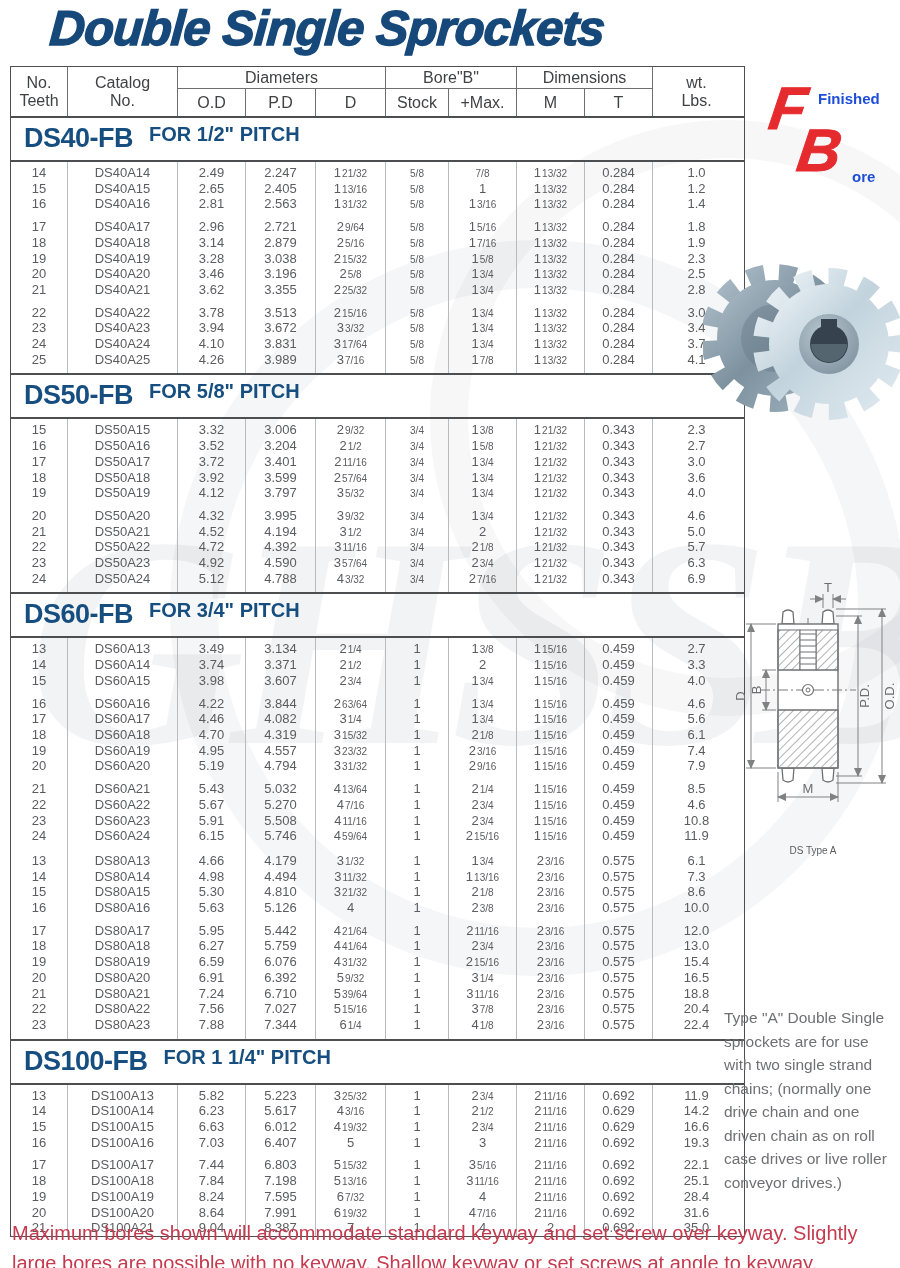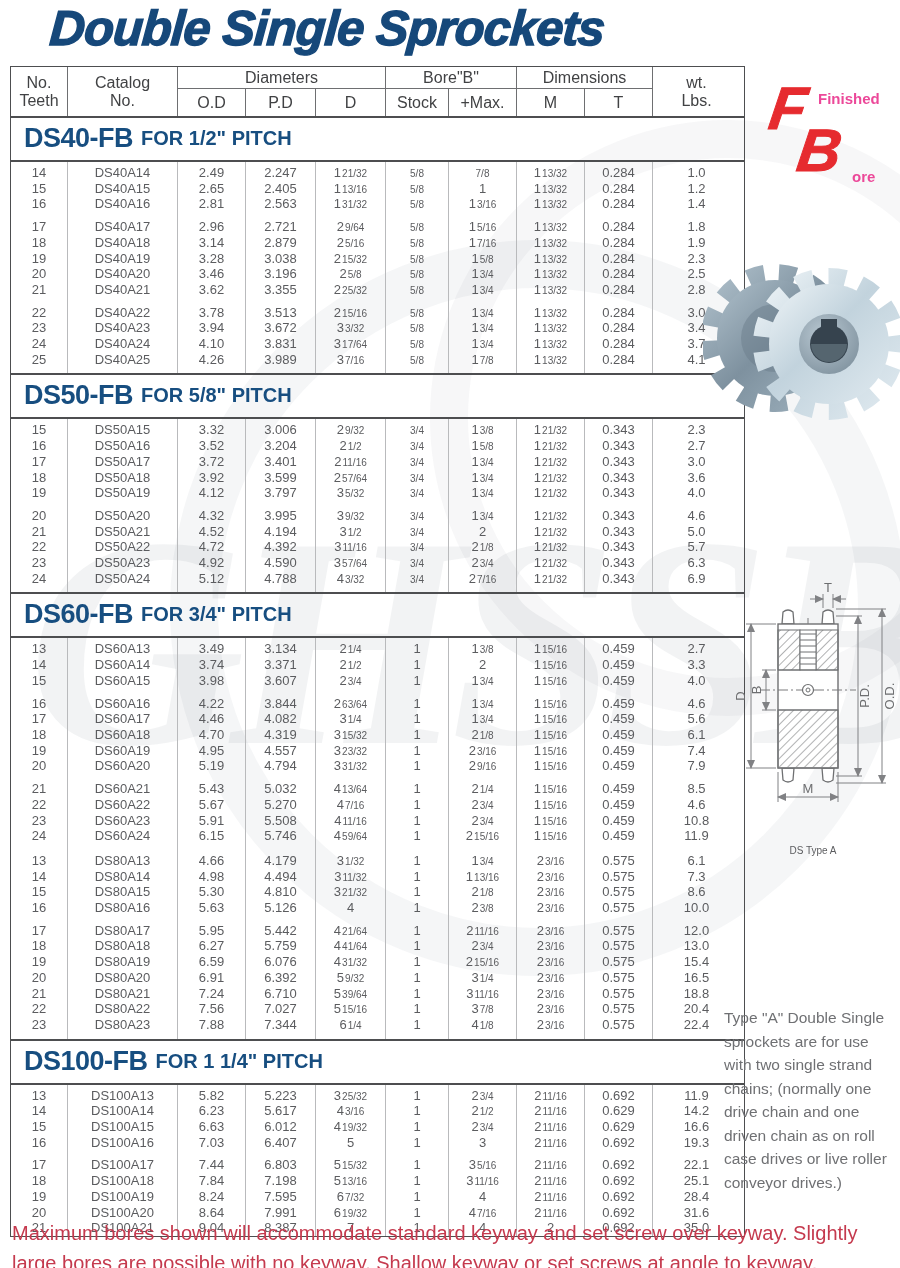--- a/index.html
+++ b/index.html
@@ -25,30 +25,30 @@
   .fr{font-size:10px;}
   .wh{font-size:13px;}
   .wh + .fr{margin-left:1px;}
   .sp{height:7px;} .pt{height:4px;} .pb{height:5px;}
 
   .thead{display:grid;grid-template-columns:57px 110px 68px 70px 70px 63px 68px 68px 68px 87px;grid-template-rows:22px 27px;}
   .hcell{display:flex;align-items:center;justify-content:center;color:#414244;font-size:16px;border-right:1px solid #6e6f71;white-space:pre-line;text-align:center;line-height:1.1;}
   .hgrp{border-bottom:1px solid #6e6f71;}
   .hnr{border-right:none;}
 
-  .band{display:flex;align-items:center;gap:8px;padding:5px 0 6px 13px;border-top:2px solid #4d4e50;border-bottom:2px solid #4d4e50;}
+  .band{display:flex;align-items:flex-start;gap:16px;padding:5px 0 6px 13px;border-top:2px solid #4d4e50;border-bottom:2px solid #4d4e50;}
   .band-title{font-size:27px;font-weight:bold;color:#174e80;letter-spacing:-0.5px;}
   .band-pitch{font-size:20px;font-weight:bold;color:#174e80;}
 
   
   .fblogo{left:768px;top:80px;width:132px;height:112px;}
   .fblogo .bigF,.fblogo .bigB{position:absolute;font-size:60px;font-weight:bold;font-style:italic;color:#e62b2f;-webkit-text-stroke:1px #e62b2f;transform:skewX(-8deg);}
   .fblogo .bigF{left:2px;top:-6px;}
   .fblogo .bigB{left:30px;top:36px;}
-  .fblogo .small{position:absolute;font-size:15px;font-weight:bold;color:#ec4899;}
+  .fblogo .small{position:absolute;font-size:15px;font-weight:bold;color:#1d4ed8;}
   .fblogo .finished{left:50px;top:10px;}
   .fblogo .ore{left:84px;top:88px;}
 
   .sprocket{left:703px;top:222px;}
   .diagram{left:726px;top:582px;}
   .diag-caption{left:726px;top:845px;width:174px;text-align:center;font-size:10px;color:#5b5c5f;}
 
   .side-note{left:724px;top:1006px;width:176px;font-size:15.5px;line-height:1.52;color:#6f7073;}
 
   .footer-note{left:12px;top:1218px;width:878px;font-size:20px;line-height:1.5;color:#c53a4e;}

